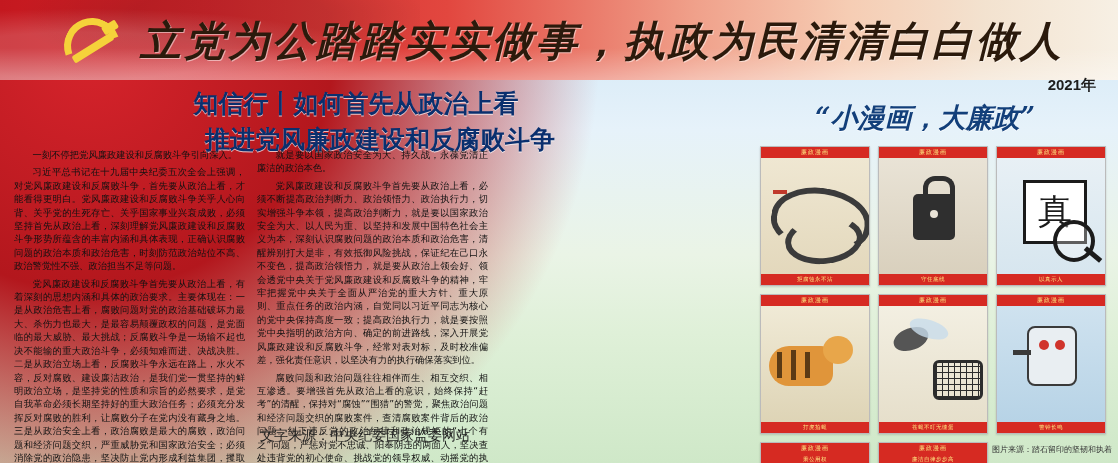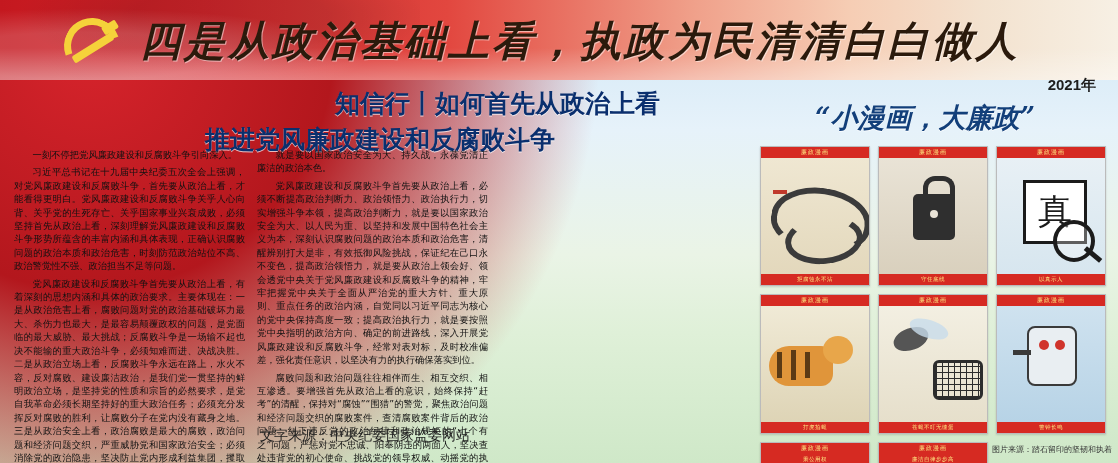--- a/index.html
+++ b/index.html
@@ -59,21 +59,21 @@
     position:absolute;right:22px;top:76px;font-size:15px;font-weight:bold;color:#1d1d1d;
   }
   
   .headline{
     position:absolute;left:40px;top:86px;width:620px;
     text-align:center;color:#0a2f6e;
     font-family:"DejaVu Serif","Liberation Serif",serif;
     font-weight:bold;font-size:25px;line-height:1.45;
     text-shadow:0 1px 0 rgba(255,255,255,.7);
   }
-  .headline .l1{display:block;text-align:right;padding-left:12px;}
+  .headline .l1{display:block;text-align:center;padding-left:12px;}
   .headline .l2{display:block;text-align:center;padding-left:60px;}
   
   .right-title{
     position:absolute;left:760px;top:100px;width:330px;text-align:center;
     font-family:"DejaVu Serif","Liberation Serif",serif;
     font-size:27px;font-weight:bold;color:#123f7a;
     text-shadow:0 1px 0 rgba(255,255,255,.8);
     font-style:italic;
   }
   
@@ -176,21 +176,21 @@
     <div class="flag-wave"></div>
     <div class="banner-fade"></div>
   </div>
 
   <div class="emblem">
     <div class="sickle"></div>
     <div class="hammer-h"></div>
     <div class="hammer-head"></div>
   </div>
 
-  <div class="banner-title">四是从政治基础上看，执政为民清清白白做人</div>
+  <div class="banner-title">立党为公踏踏实实做事，执政为民清清白白做人</div>
   <div class="year">2021年</div>
 
   <div class="headline">
     <span class="l1">知信行丨如何首先从政治上看</span>
     <span class="l2">推进党风廉政建设和反腐败斗争</span>
   </div>
 
   <div class="right-title">“小漫画，大廉政”</div>
 
   <div class="article">

